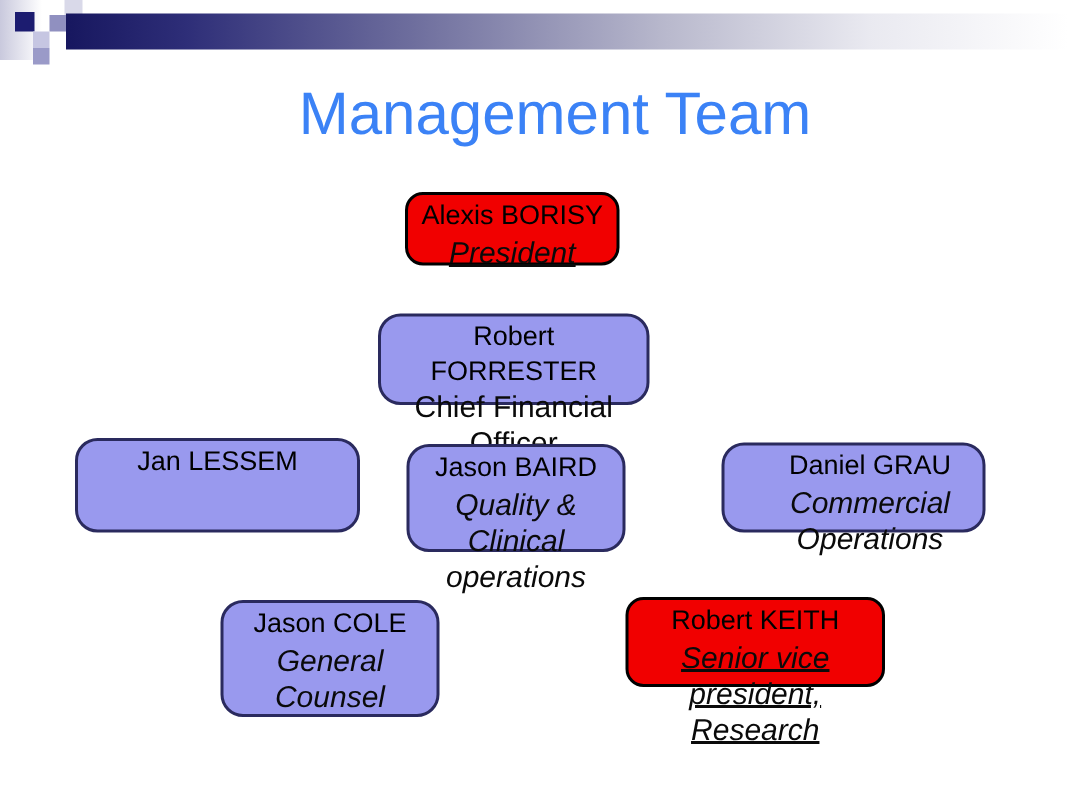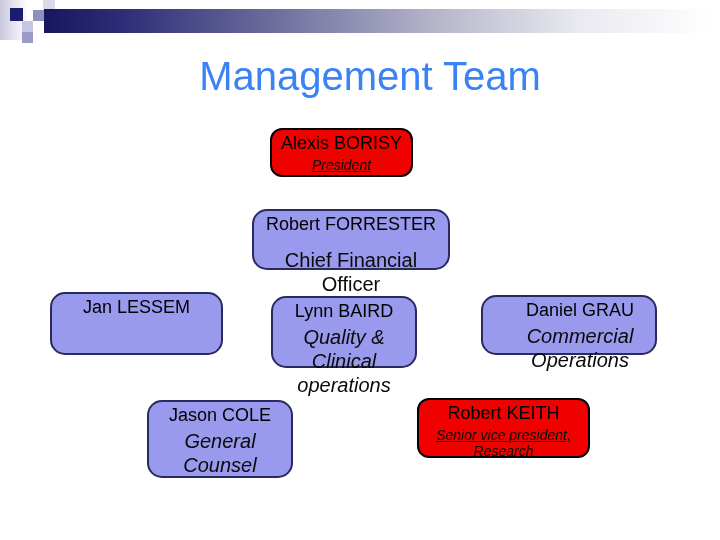--- a/index.html
+++ b/index.html
@@ -27,24 +27,24 @@
   .obox{
     position:absolute;box-sizing:border-box;
     display:flex;flex-direction:column;justify-content:flex-start;align-items:center;
     text-align:center;padding:2px 4px;
   }
   .obox.red{background:#f10000;border:2px solid #000000;border-radius:12px;}
   .obox.purple{background:#9999ee;border:2px solid #2a2a5e;border-radius:15px;}
   .oname{font-size:18px;line-height:1.25;color:#000;}
   .orole{font-size:20px;line-height:1.2;font-style:italic;color:#0a0a0a;margin-top:2px;}
   .orole.upright{font-style:normal;}
-  .orole.uline{font-size:14px;text-decoration:underline;}
+  .orole.uline{font-size:20px;text-decoration:underline;}
   .b-alexis{left:270px;top:128px;width:143px;height:49px;}
-  .b-robert{left:252px;top:209px;width:198px;height:61px;gap:10px;}
-  .b-jan{left:50px;top:292px;width:173px;height:63px;}
+  .b-robert{left:252px;top:209px;width:181px;height:61px;}
+  .b-jan{left:50px;top:292px;width:190px;height:63px;}
   .b-lynn{left:271px;top:296px;width:146px;height:72px;}
   .b-daniel{left:481px;top:295px;width:176px;height:60px;padding-left:26px;}
   .b-jason{left:147px;top:400px;width:146px;height:78px;}
   .b-curtis{left:417px;top:398px;width:173px;height:60px;}
 </style>
 </head>
 <body>
 
 <div class="abs strip"></div>
 <div class="sq sq-navy"></div>
@@ -64,21 +64,21 @@
 <div class="obox purple b-robert">
   <div class="oname">Robert FORRESTER</div>
   <div class="orole upright">Chief Financial Officer</div>
 </div>
 
 <div class="obox purple b-jan">
   <div class="oname">Jan LESSEM</div>
 </div>
 
 <div class="obox purple b-lynn">
-  <div class="oname">Lynn BAIRD</div>
+  <div class="oname">Jason BAIRD</div>
   <div class="orole">Quality &amp; Clinical operations</div>
 </div>
 
 <div class="obox purple b-daniel">
   <div class="oname">Daniel GRAU</div>
   <div class="orole">Commercial Operations</div>
 </div>
 
 <div class="obox purple b-jason">
   <div class="oname">Jason COLE</div>

